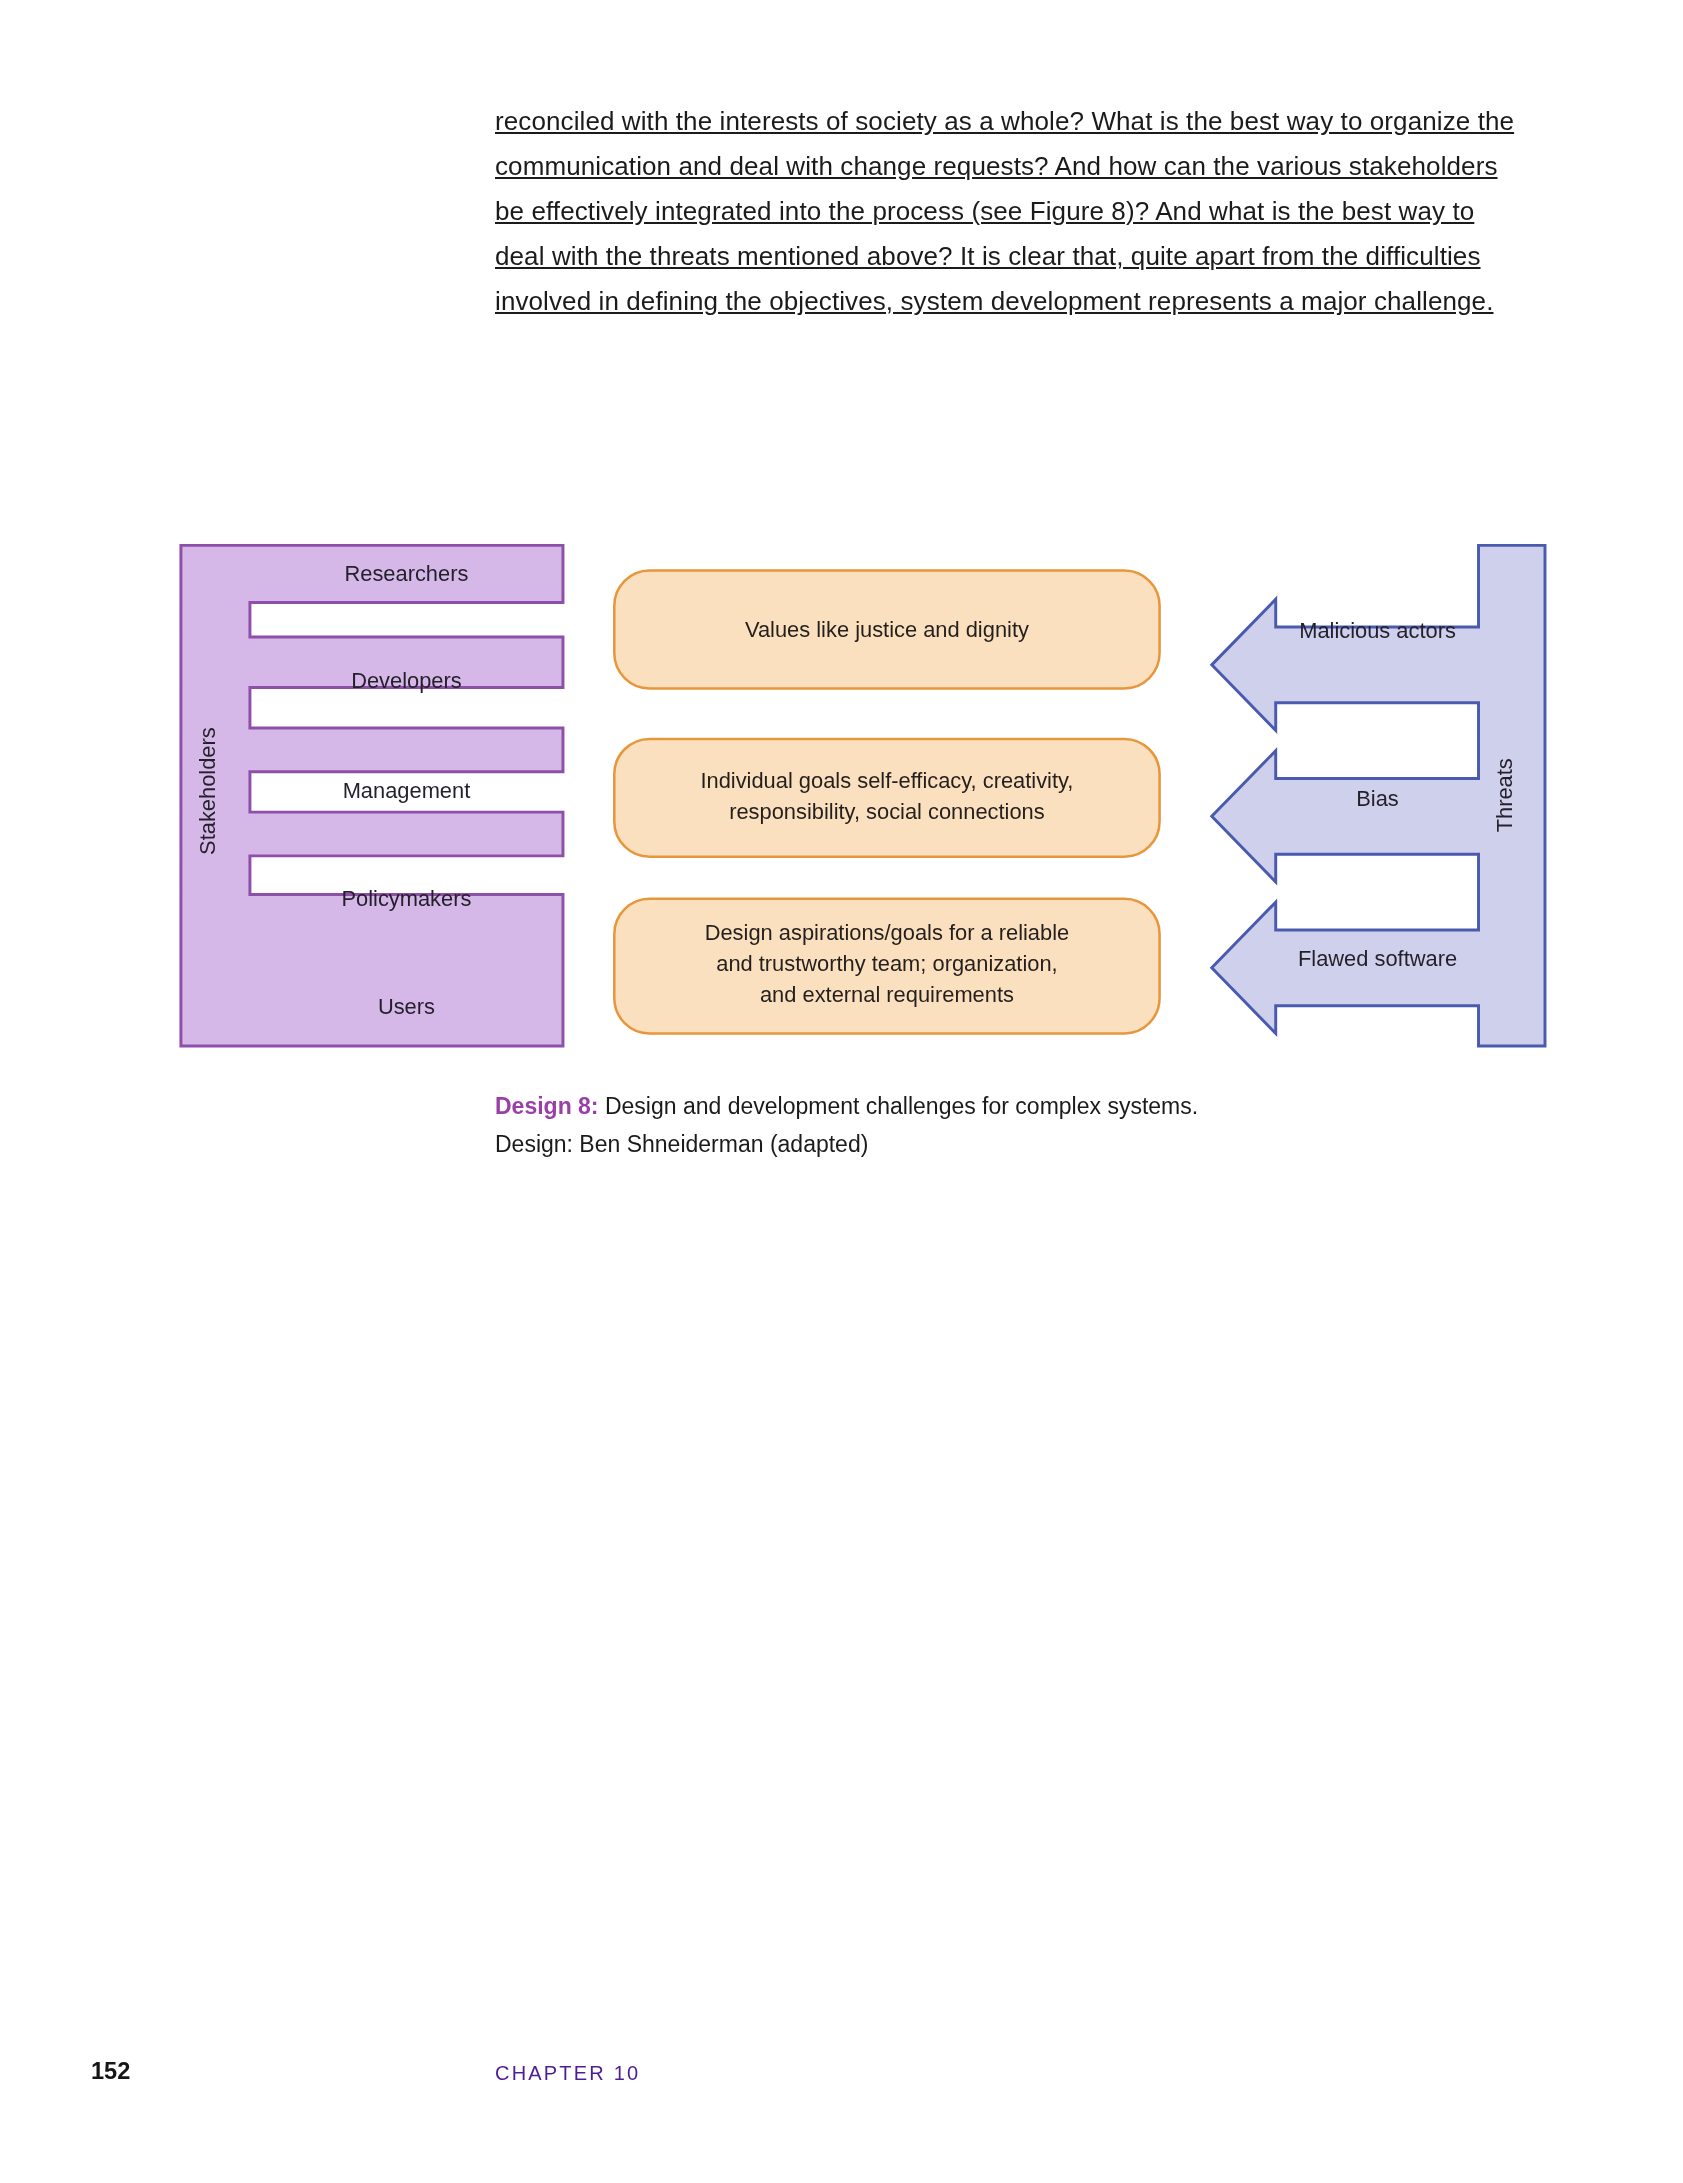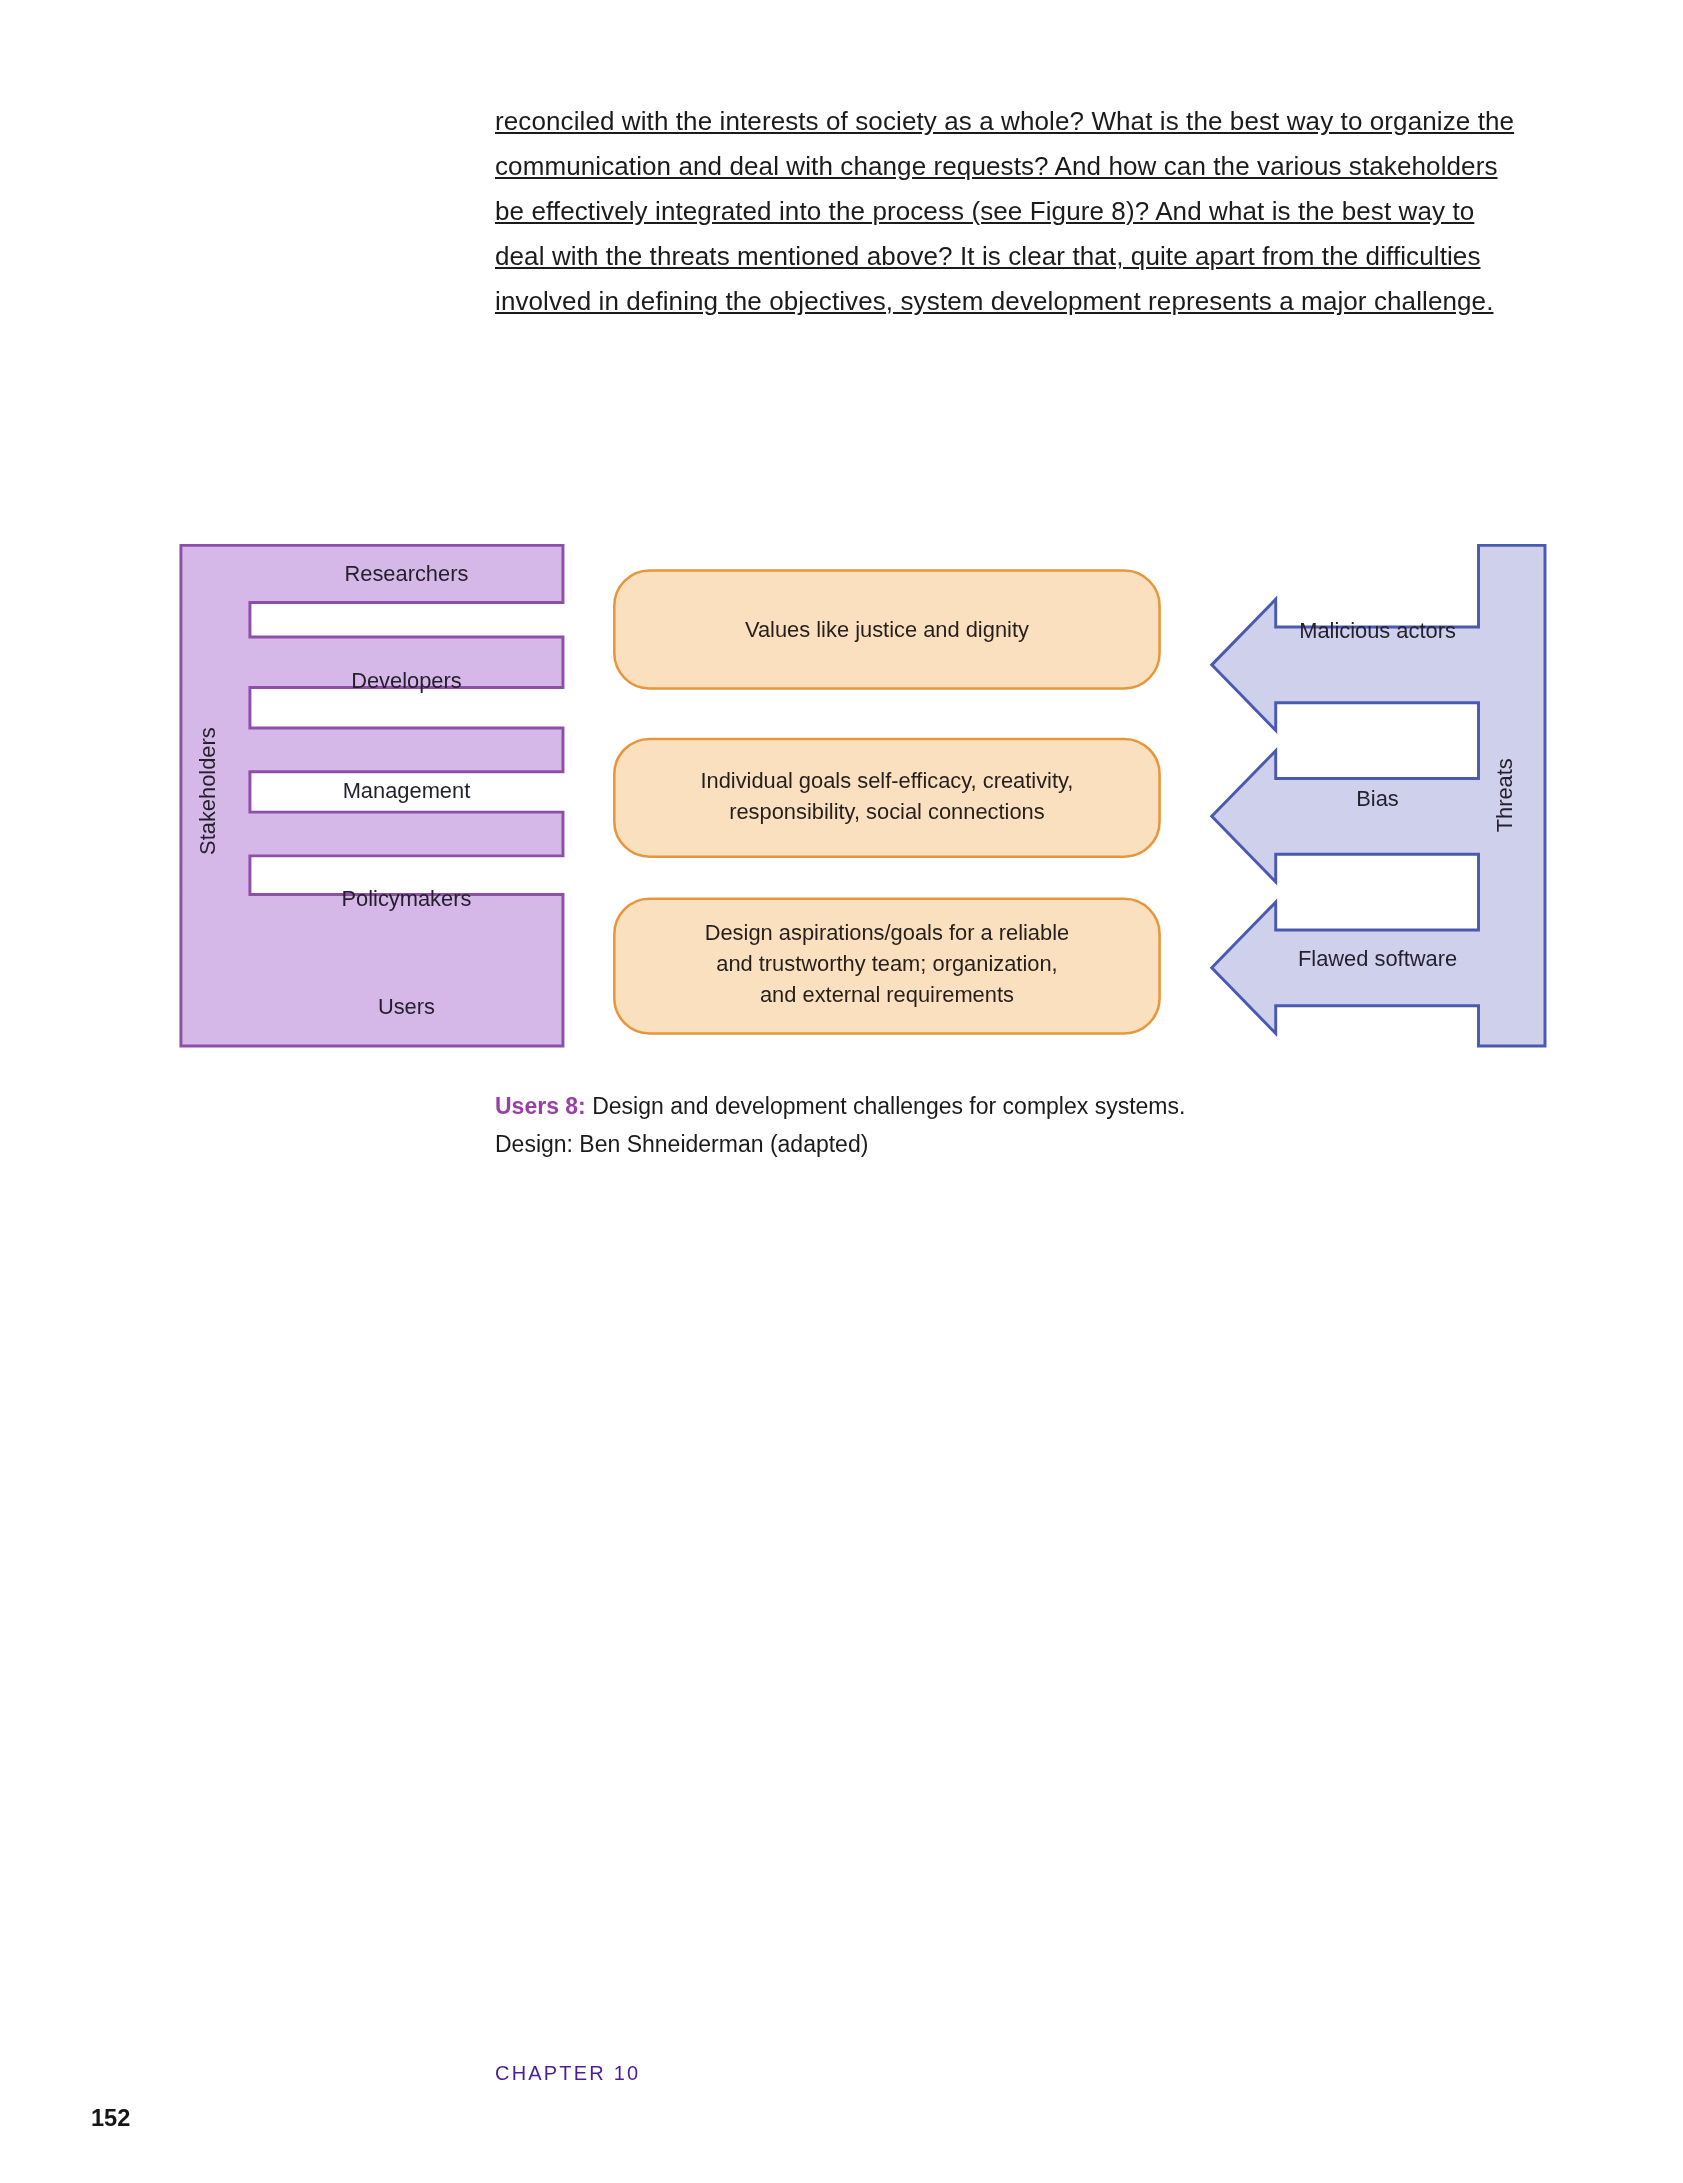--- a/index.html
+++ b/index.html
@@ -72,21 +72,20 @@
   }
 
   
   .footer-page {
     position: absolute;
     left: 91px;
     top: 2058px;
     font-size: 23.6px;
     font-weight: bold;
     color: #161616;
-    margin-top: 47px;
   }
   .footer-chapter {
     position: absolute;
     left: 495px;
     top: 2062px;
     font-size: 20px;
     letter-spacing: 2.2px;
     color: #4c1d95;
   }
 </style>
@@ -141,19 +140,19 @@
 
     <text class="lbl" x="1637" y="758" text-anchor="middle">Malicious actors</text>
     <text class="lbl" x="1637" y="958" text-anchor="middle">Bias</text>
     <text class="lbl" x="1637" y="1148" text-anchor="middle">Flawed software</text>
   </g>
 
 </svg>
 </div>
 
 <div class="caption">
-  <span class="fig-label">Users 8:</span><span> Design and development challenges for complex systems.</span><br>
+  <span class="fig-label">Design 8:</span><span> Design and development challenges for complex systems.</span><br>
   <span>Design: Ben Shneiderman (adapted)</span>
 </div>
 
 <div class="footer-page">152</div>
 <div class="footer-chapter">CHAPTER 10</div>
 
 
 </body></html>

